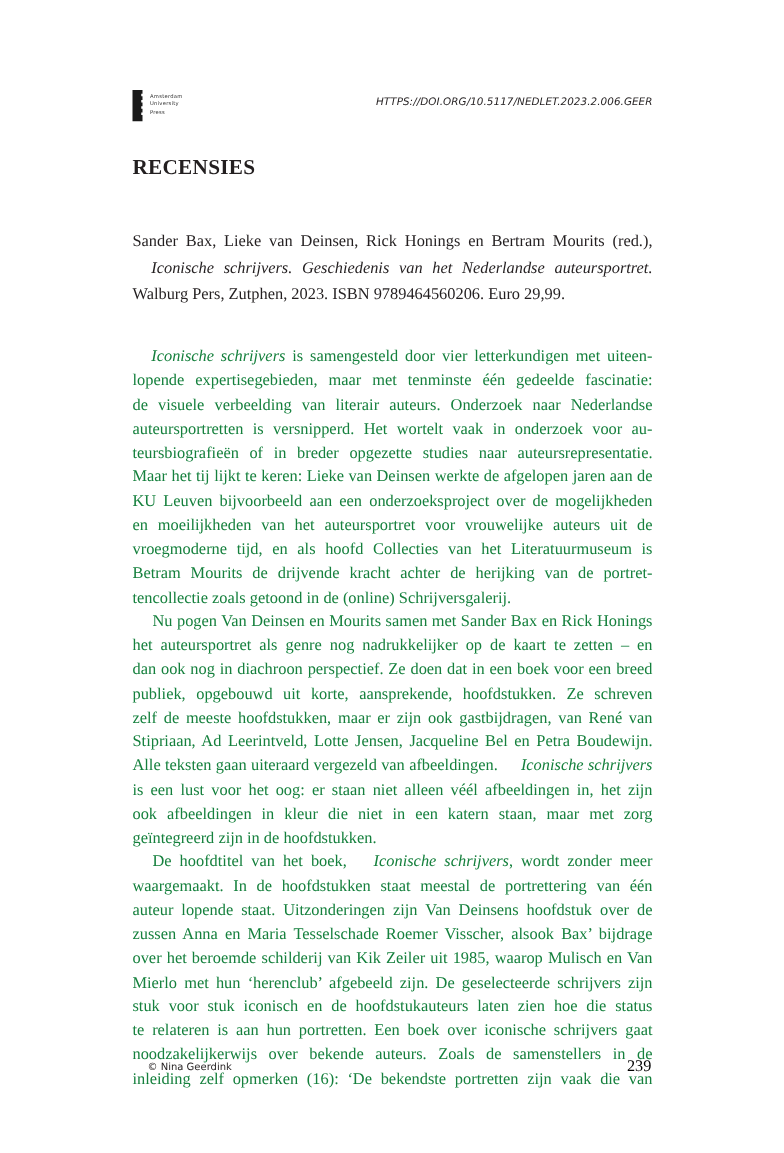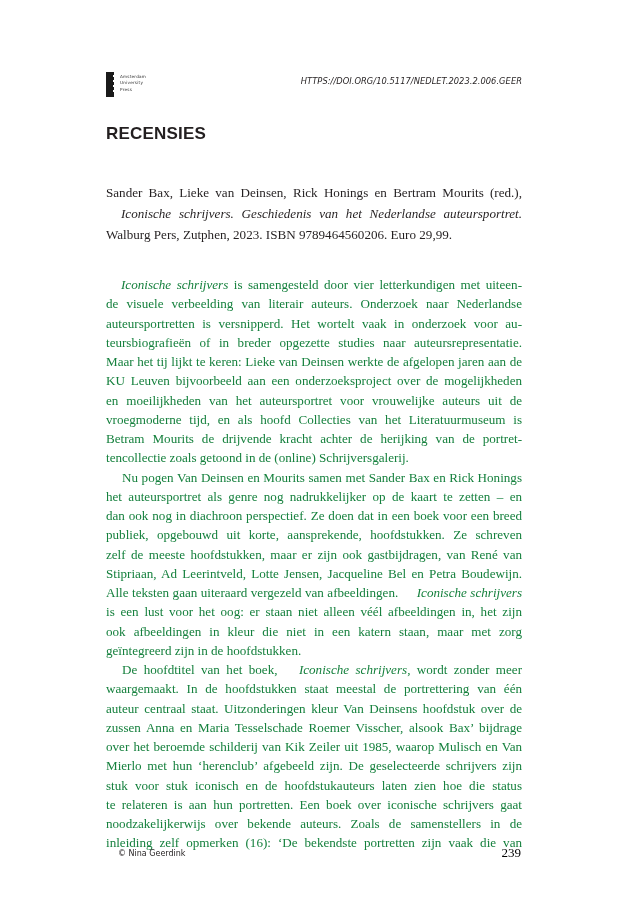--- a/index.html
+++ b/index.html
@@ -3,21 +3,21 @@
 <meta charset="utf-8">
 <style>
   html, body { margin:0; padding:0; background:#ffffff; }
   body { width:627px; height:922px; position:relative; overflow:hidden; color:#231f20; }
   .logo { position:absolute; left:106px; top:72px; width:40px; height:26px; }
   .logo-bar { position:absolute; left:0; top:0; width:8px; height:25px; background:#1a1a1a; }
   .logo-notch { position:absolute; right:-1px; width:2px; height:2px; background:#fff; }
   .logo-text { position:absolute; left:14px; top:2px; font-family:"DejaVu Sans", sans-serif; font-size:4.2px; line-height:6.4px; color:#333; letter-spacing:0.2px; white-space:nowrap; }
   .running-head { position:absolute; right:105px; top:75px; text-align:right; font-family:"DejaVu Sans", sans-serif; font-size:8.3px; line-height:13px; color:#231f20; letter-spacing:0.05px; white-space:nowrap; }
   .running-head .doi { font-style:italic; }
-  .section-title { position:absolute; left:106px; top:124px; font-family:Liberation Sans, sans-serif; font-weight:bold; font-size:17px; letter-spacing:0.2px; color:#231f20; }
+  .section-title { position:absolute; left:106px; top:124px; font-family:Liberation Serif, serif; font-weight:bold; font-size:17px; letter-spacing:0.2px; color:#231f20; }
   .citation { position:absolute; left:106px; top:182px; width:416px; font-family:"Liberation Serif", serif; font-size:13.1px; line-height:21.1px; color:#231f20; }
   .citation div { white-space:nowrap; text-align:justify; text-align-last:justify; }
   .citation div.last { text-align-last:left; }
   .body { position:absolute; left:106px; top:275px; width:416px; font-family:"Liberation Serif", serif; font-size:13.1px; line-height:19.25px; color:#15803d; }
   .line { white-space:nowrap; text-align:justify; text-align-last:justify; height:19.25px; }
   .line.last { text-align-last:left; }
   .line.indent { padding-left:16px; }
   i { font-style:italic;margin-left:15px; }
   .footer-left { position:absolute; left:106px; top:849px; font-family:"DejaVu Sans", sans-serif; font-size:8px; color:#231f20;margin-left:12px; }
   .footer-right { position:absolute; right:106px; top:845px; font-family:"Liberation Serif", serif; font-size:13px; color:#000000; }
@@ -46,20 +46,21 @@
 <div class="section-title">RECENSIES</div>
 
 <div class="citation">
   <div>Sander Bax, Lieke van Deinsen, Rick Honings en Bertram Mourits (red.),</div>
   <div><i>Iconische schrijvers. Geschiedenis van het Nederlandse auteursportret.</i></div>
   <div class="last">Walburg Pers, Zutphen, 2023. ISBN 9789464560206. Euro 29,99.</div>
 </div>
 
 <div class="body" id="body-text">
     <div class="line"><i>Iconische schrijvers</i><span> is samengesteld door vier letterkundigen met uiteen-</span></div>
+    <div class="line"><span>lopende expertisegebieden, maar met tenminste één gedeelde fascinatie:</span></div>
     <div class="line"><span>de visuele verbeelding van literair auteurs. Onderzoek naar Nederlandse</span></div>
     <div class="line"><span>auteursportretten is versnipperd. Het wortelt vaak in onderzoek voor au-</span></div>
     <div class="line"><span>teursbiografieën of in breder opgezette studies naar auteursrepresentatie.</span></div>
     <div class="line"><span>Maar het tij lijkt te keren: Lieke van Deinsen werkte de afgelopen jaren aan de</span></div>
     <div class="line"><span>KU Leuven bijvoorbeeld aan een onderzoeksproject over de mogelijkheden</span></div>
     <div class="line"><span>en moeilijkheden van het auteursportret voor vrouwelijke auteurs uit de</span></div>
     <div class="line"><span>vroegmoderne tijd, en als hoofd Collecties van het Literatuurmuseum is</span></div>
     <div class="line"><span>Betram Mourits de drijvende kracht achter de herijking van de portret-</span></div>
     <div class="line last"><span>tencollectie zoals getoond in de (online) Schrijversgalerij.</span></div>
     <div class="line indent"><span>Nu pogen Van Deinsen en Mourits samen met Sander Bax en Rick Honings</span></div>
@@ -67,21 +68,21 @@
     <div class="line"><span>dan ook nog in diachroon perspectief. Ze doen dat in een boek voor een breed</span></div>
     <div class="line"><span>publiek, opgebouwd uit korte, aansprekende, hoofdstukken. Ze schreven</span></div>
     <div class="line"><span>zelf de meeste hoofdstukken, maar er zijn ook gastbijdragen, van René van</span></div>
     <div class="line"><span>Stipriaan, Ad Leerintveld, Lotte Jensen, Jacqueline Bel en Petra Boudewijn.</span></div>
     <div class="line"><span>Alle teksten gaan uiteraard vergezeld van afbeeldingen. </span><i>Iconische schrijvers</i></div>
     <div class="line"><span>is een lust voor het oog: er staan niet alleen véél afbeeldingen in, het zijn</span></div>
     <div class="line"><span>ook afbeeldingen in kleur die niet in een katern staan, maar met zorg</span></div>
     <div class="line last"><span>geïntegreerd zijn in de hoofdstukken.</span></div>
     <div class="line indent"><span>De hoofdtitel van het boek, </span><i>Iconische schrijvers</i><span>, wordt zonder meer</span></div>
     <div class="line"><span>waargemaakt. In de hoofdstukken staat meestal de portrettering van één</span></div>
-    <div class="line"><span>auteur centraal staat. Uitzonderingen kleur Van Deinsens hoofdstuk over de</span></div>
+    <div class="line"><span>auteur lopende staat. Uitzonderingen zijn Van Deinsens hoofdstuk over de</span></div>
     <div class="line"><span>zussen Anna en Maria Tesselschade Roemer Visscher, alsook Bax’ bijdrage</span></div>
     <div class="line"><span>over het beroemde schilderij van Kik Zeiler uit 1985, waarop Mulisch en Van</span></div>
     <div class="line"><span>Mierlo met hun ‘herenclub’ afgebeeld zijn. De geselecteerde schrijvers zijn</span></div>
     <div class="line"><span>stuk voor stuk iconisch en de hoofdstukauteurs laten zien hoe die status</span></div>
     <div class="line"><span>te relateren is aan hun portretten. Een boek over iconische schrijvers gaat</span></div>
     <div class="line"><span>noodzakelijkerwijs over bekende auteurs. Zoals de samenstellers in de</span></div>
     <div class="line"><span>inleiding zelf opmerken (16): ‘De bekendste portretten zijn vaak die van</span></div>
   </div>
 
 <div class="footer-left">© Nina Geerdink</div>

